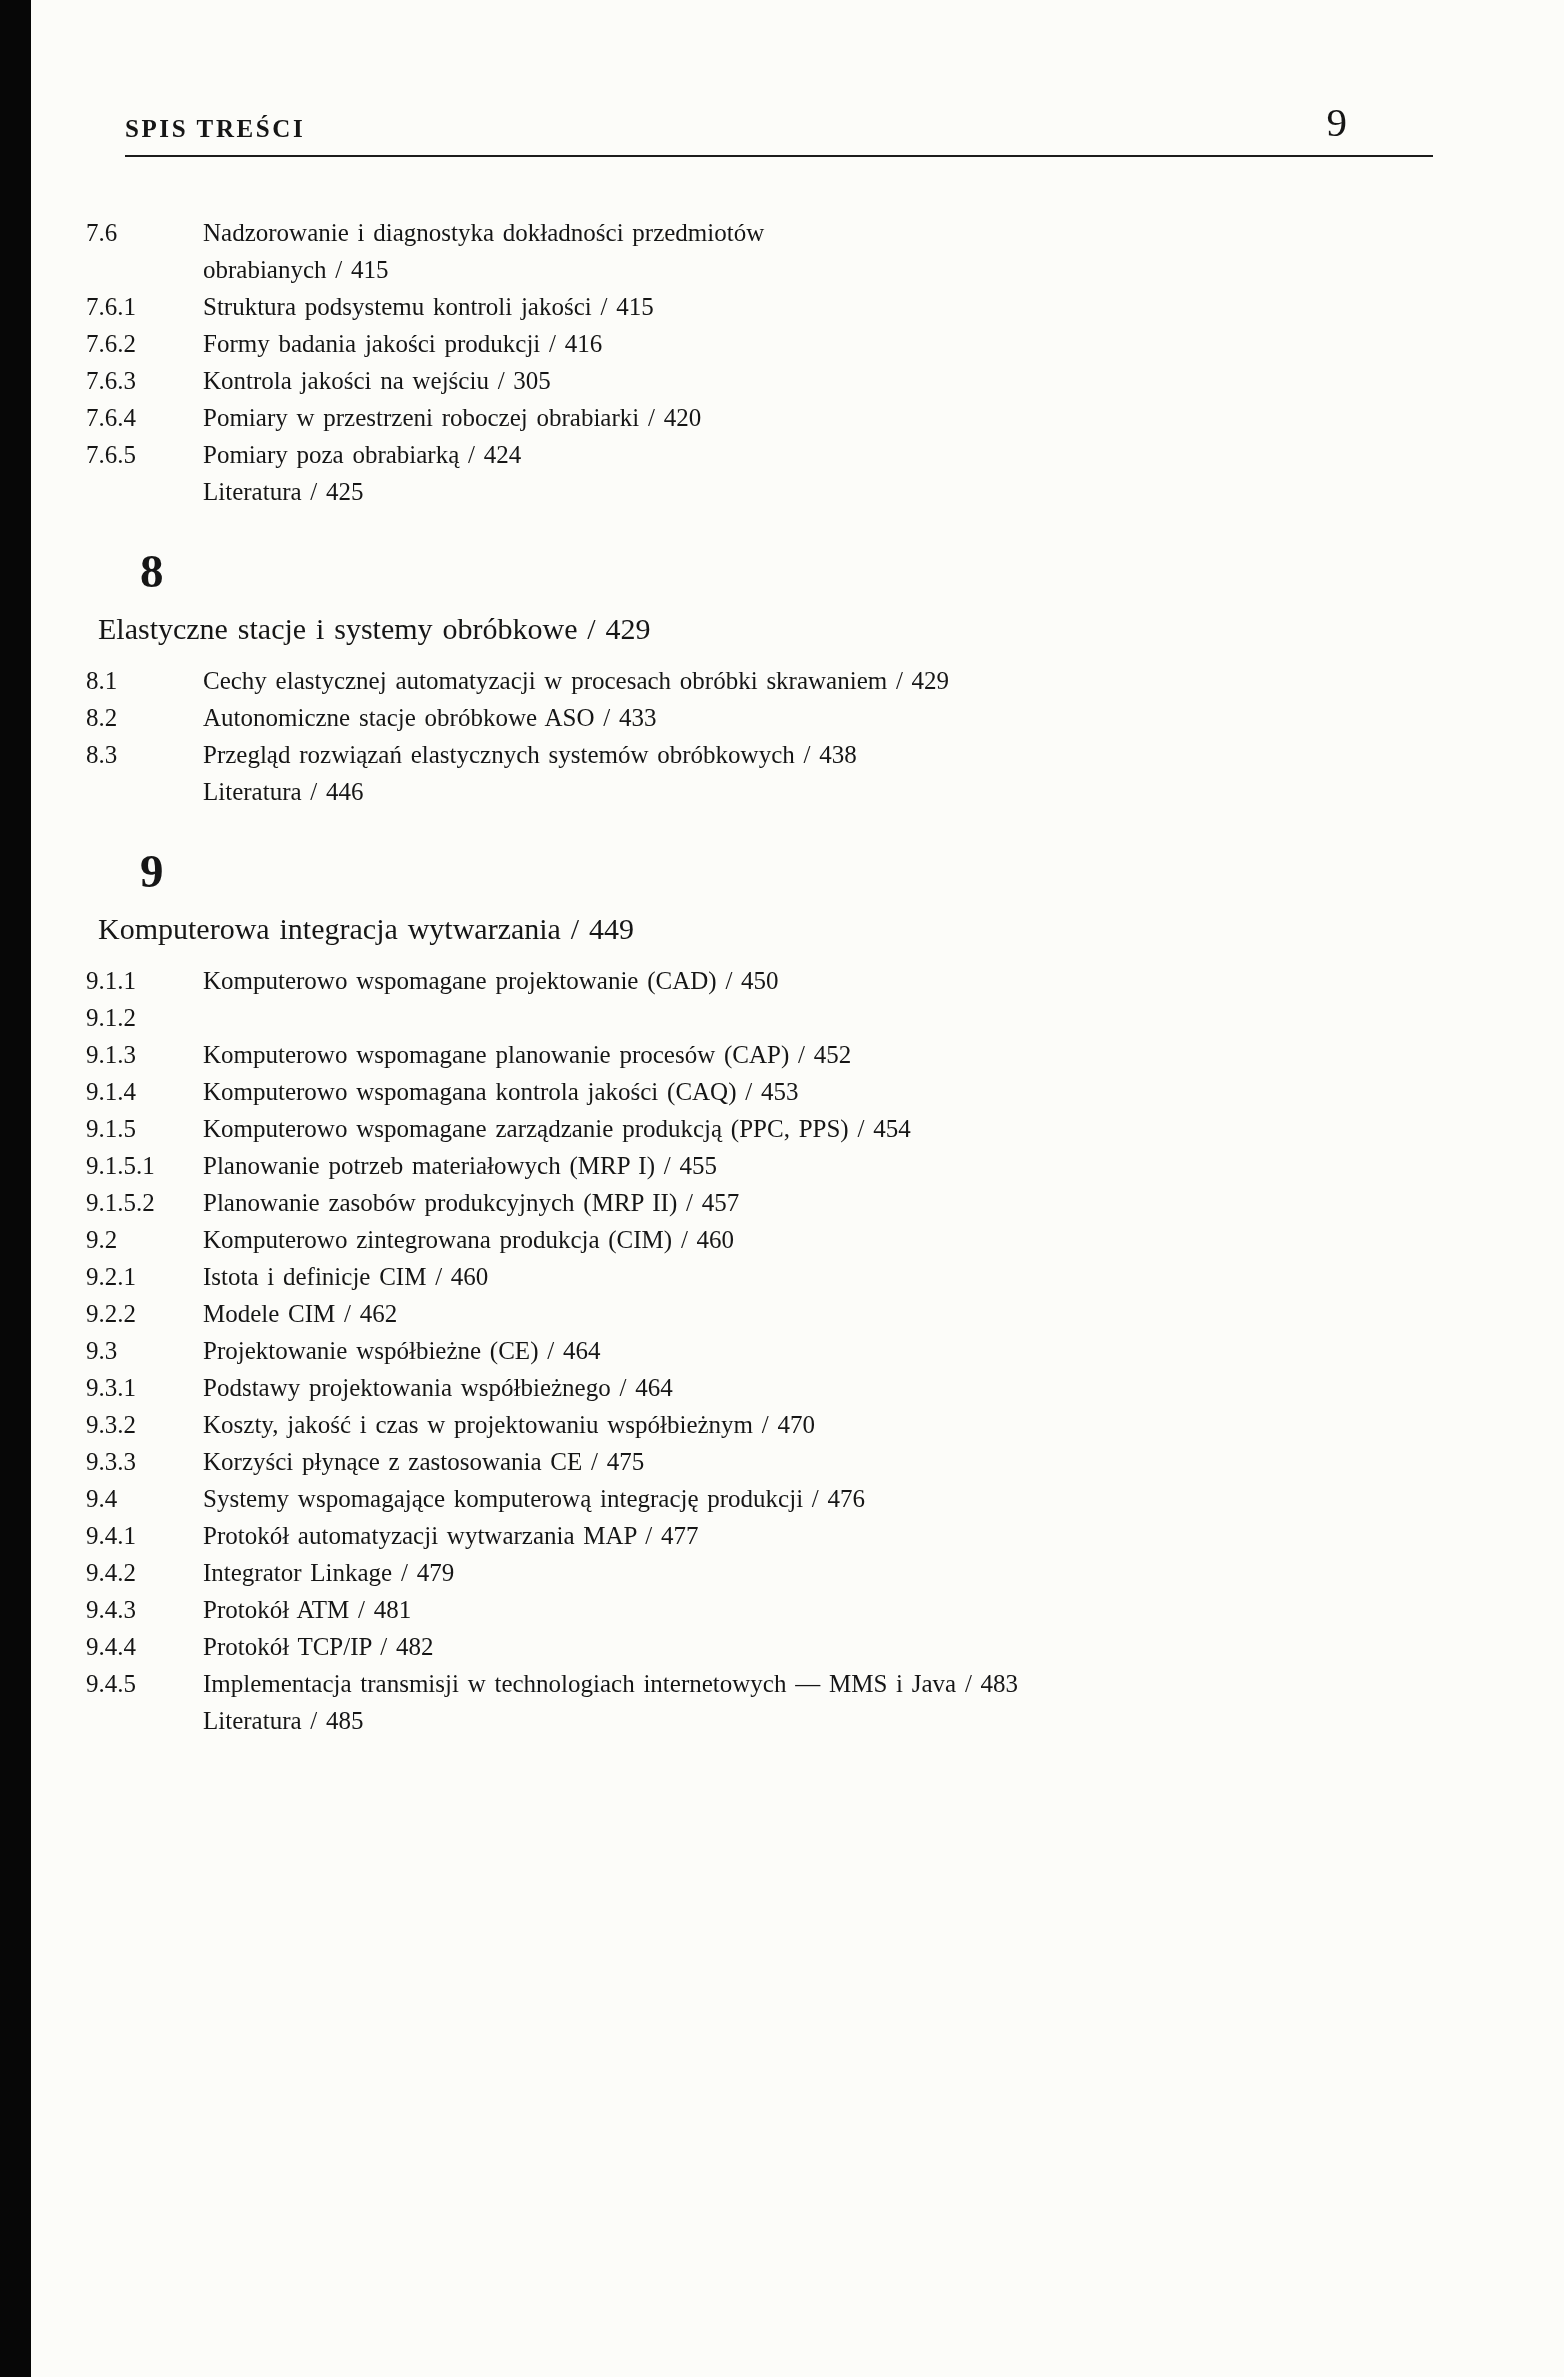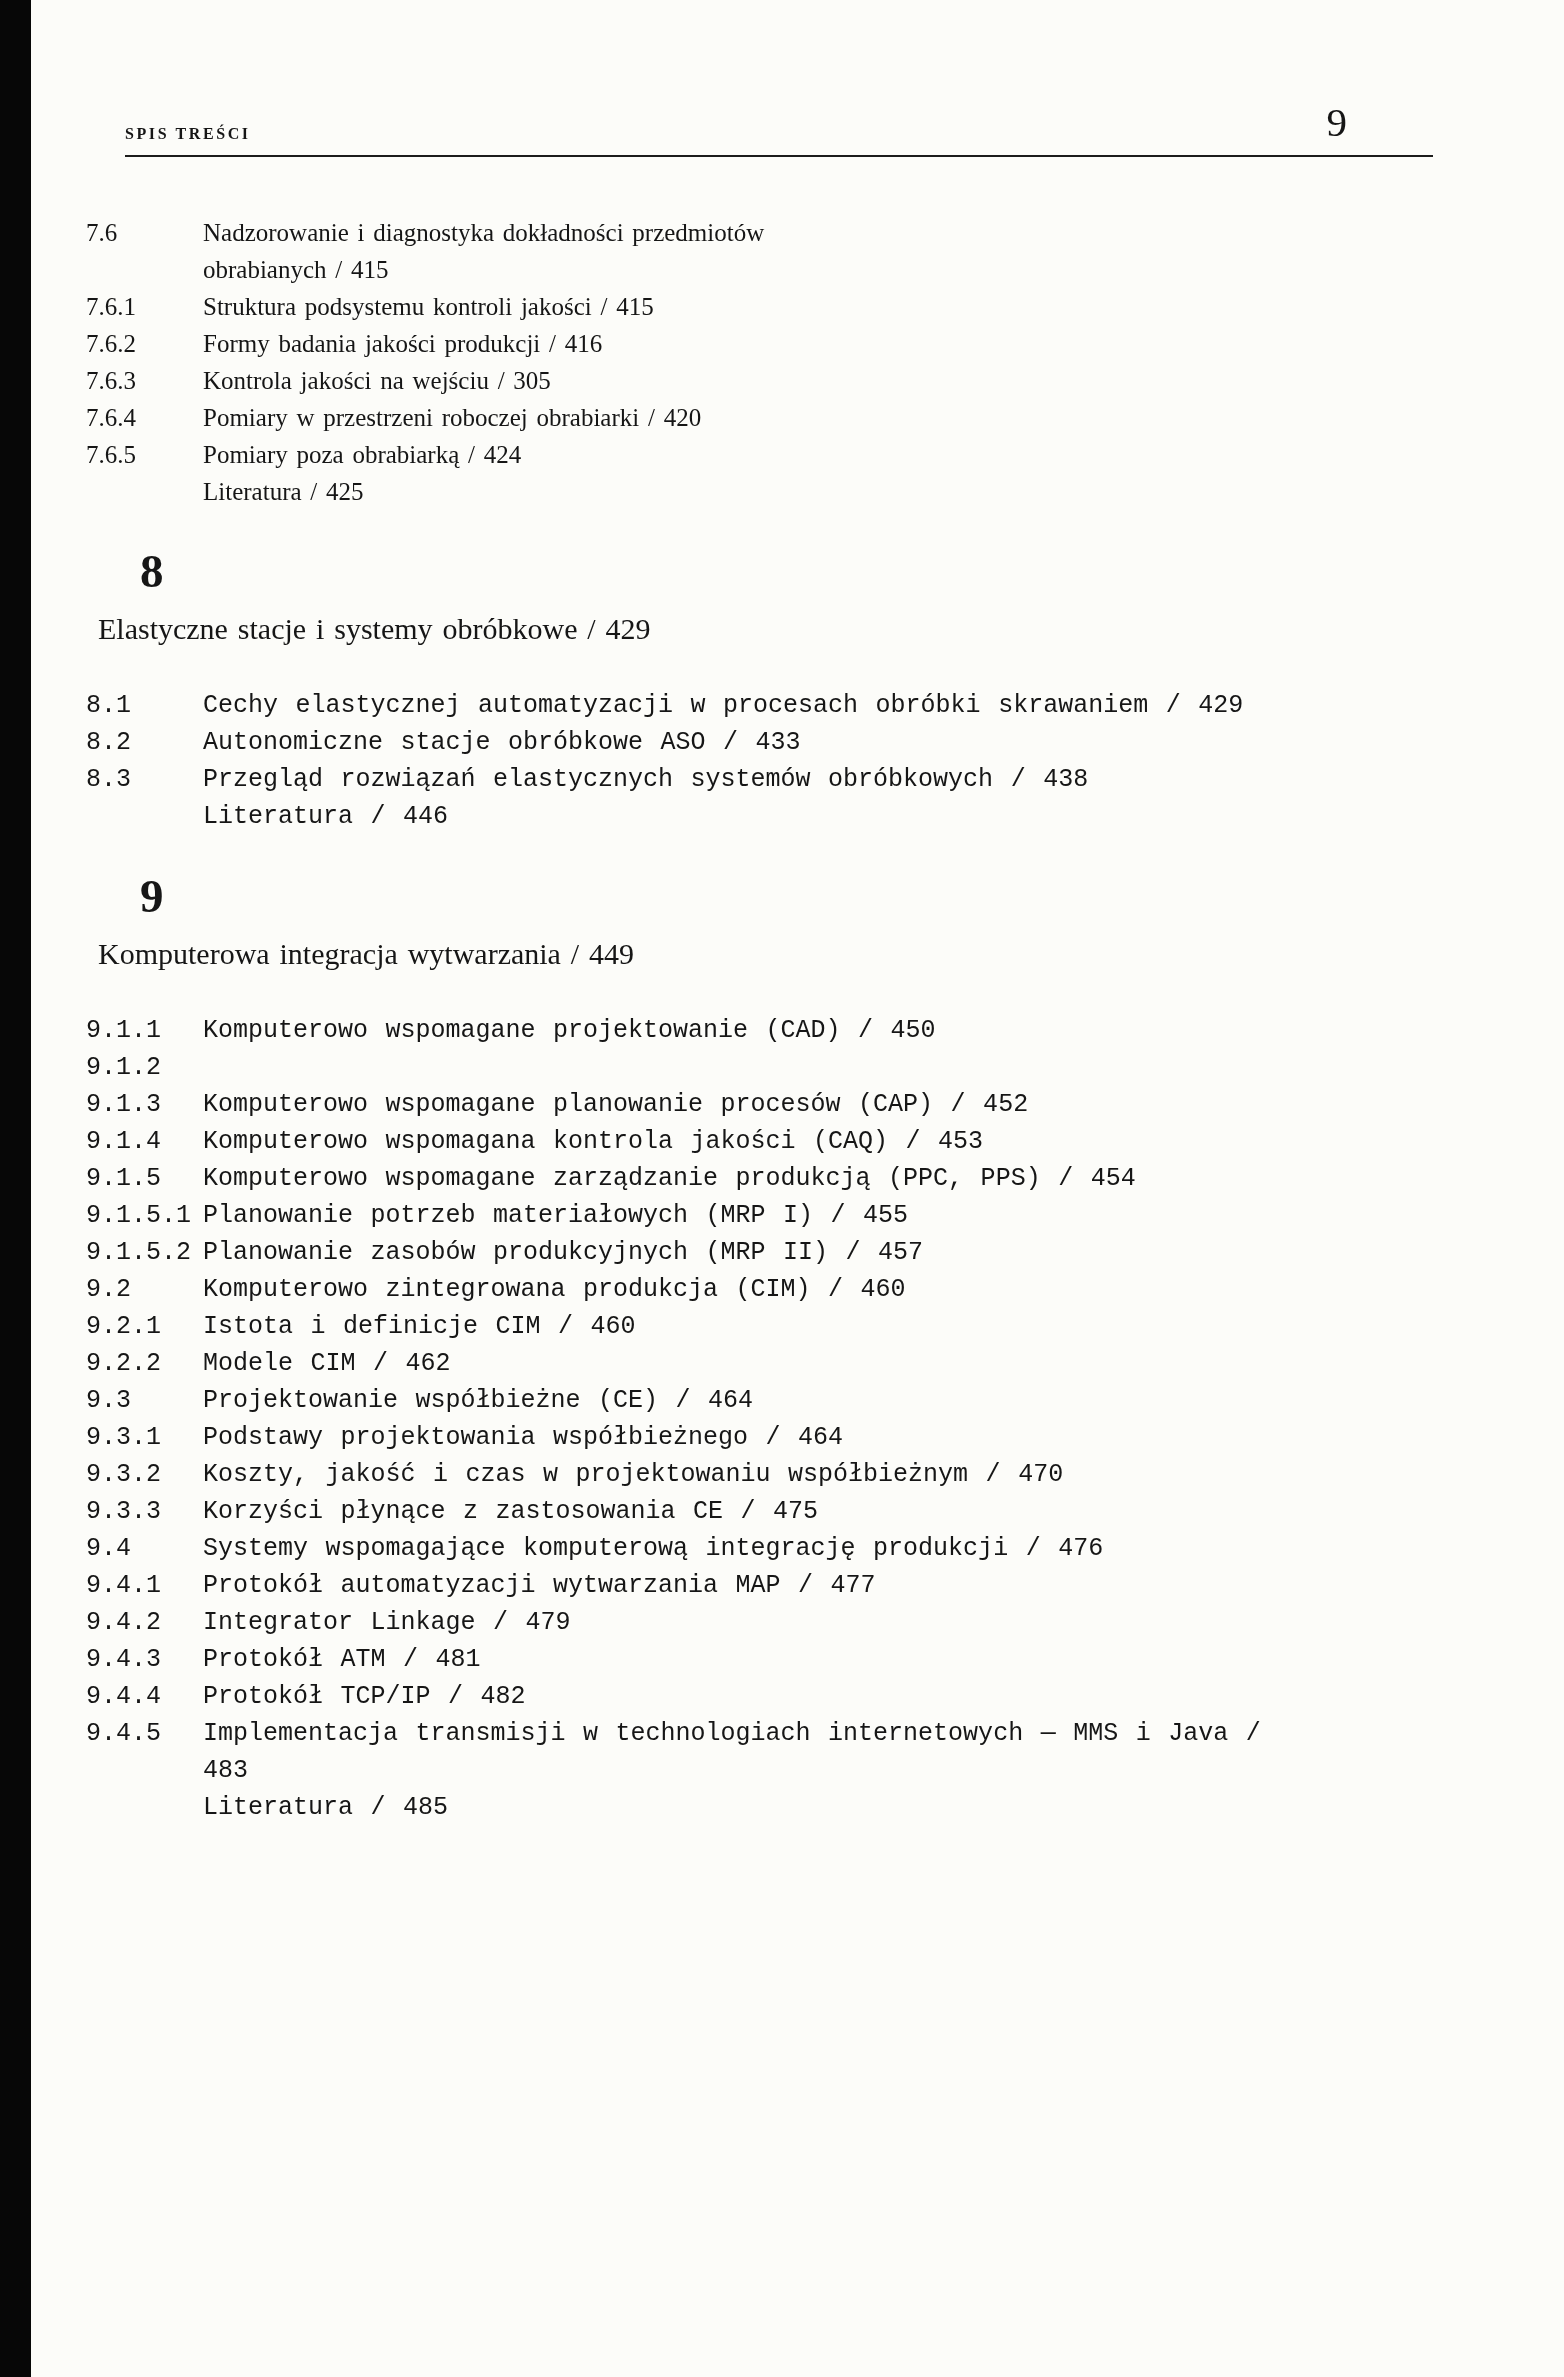--- a/index.html
+++ b/index.html
@@ -32,35 +32,34 @@
   }
   .page-header {
     display: flex;
     justify-content: space-between;
     align-items: flex-end;
     margin-left: 39px;
     padding-bottom: 12px;
     border-bottom: 2.6px solid #1c1c1c;
   }
   .header-title {
-    font-size: 16px;
+    font-size: 25px;
     font-weight: bold;
     letter-spacing: 2.6px;
   }
   .page-number {
     font-size: 41px;
     line-height: 1;
     margin-right: 86px;
   }
   .entries {
     margin-top: 57px;
   }
   .chapter .entries {
-    margin-top: 40px;
-    font-family: Liberation Mono, monospace;
+    margin-top: 15px;
   }
   .toc-row {
     display: flex;
     font-size: 25px;
     line-height: 37px;
     word-spacing: 0.1em;
   }
   .toc-num {
     width: 117px;
     flex-shrink: 0;

